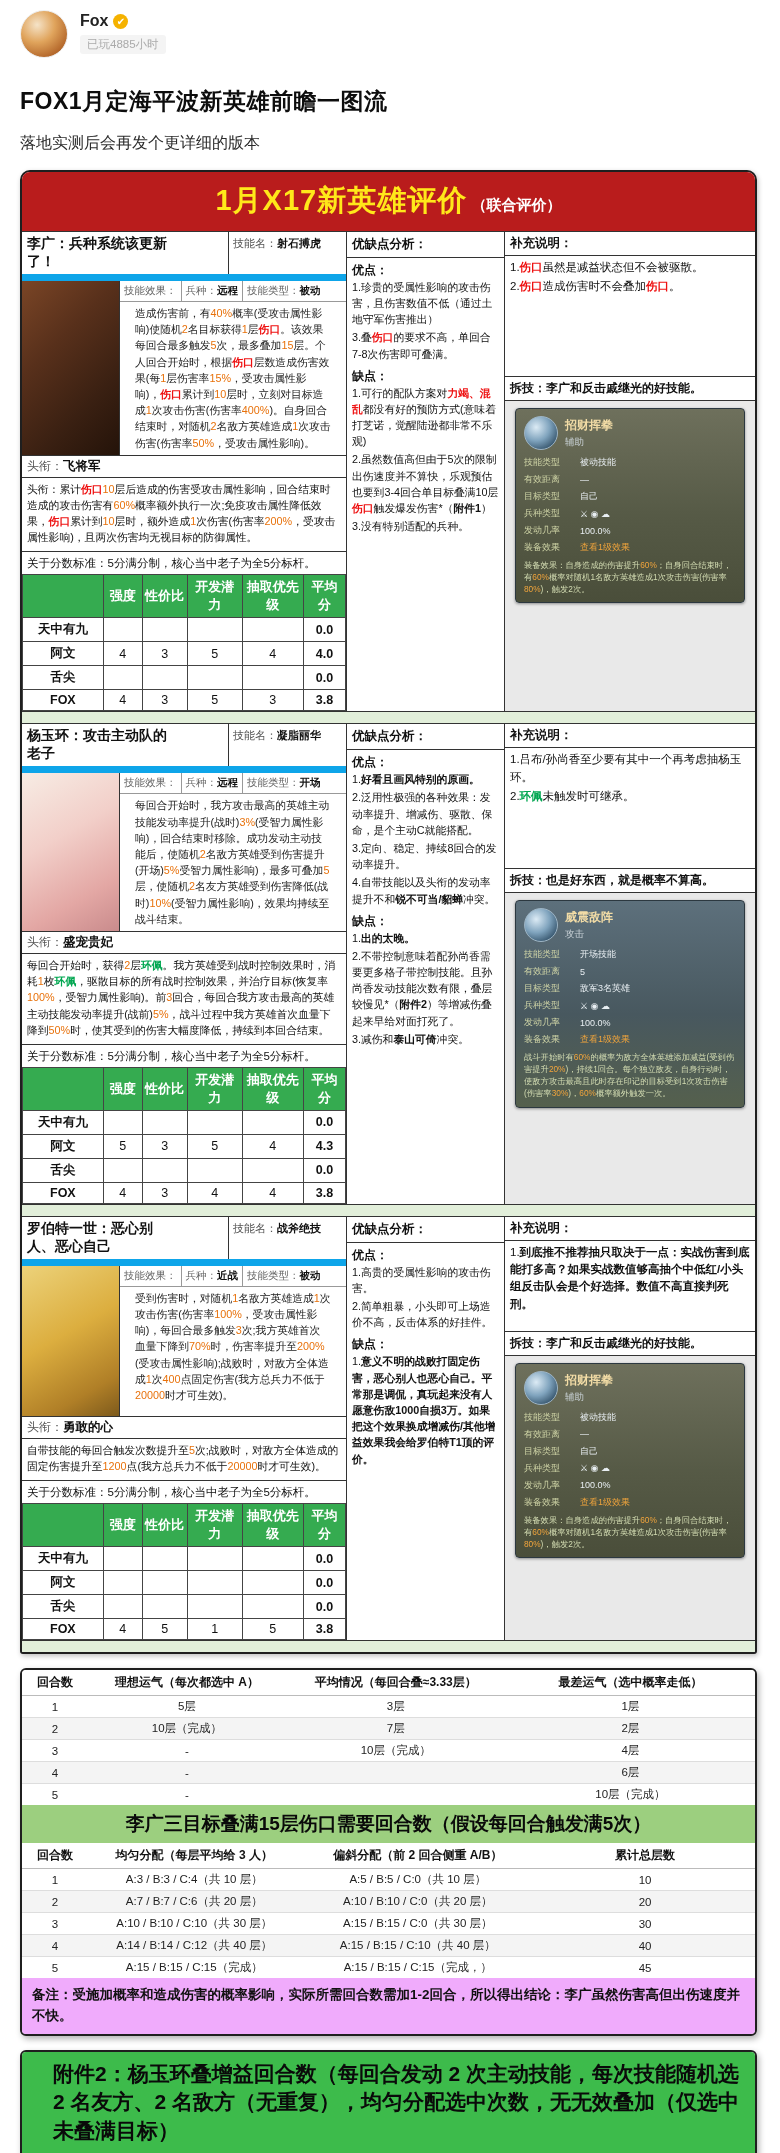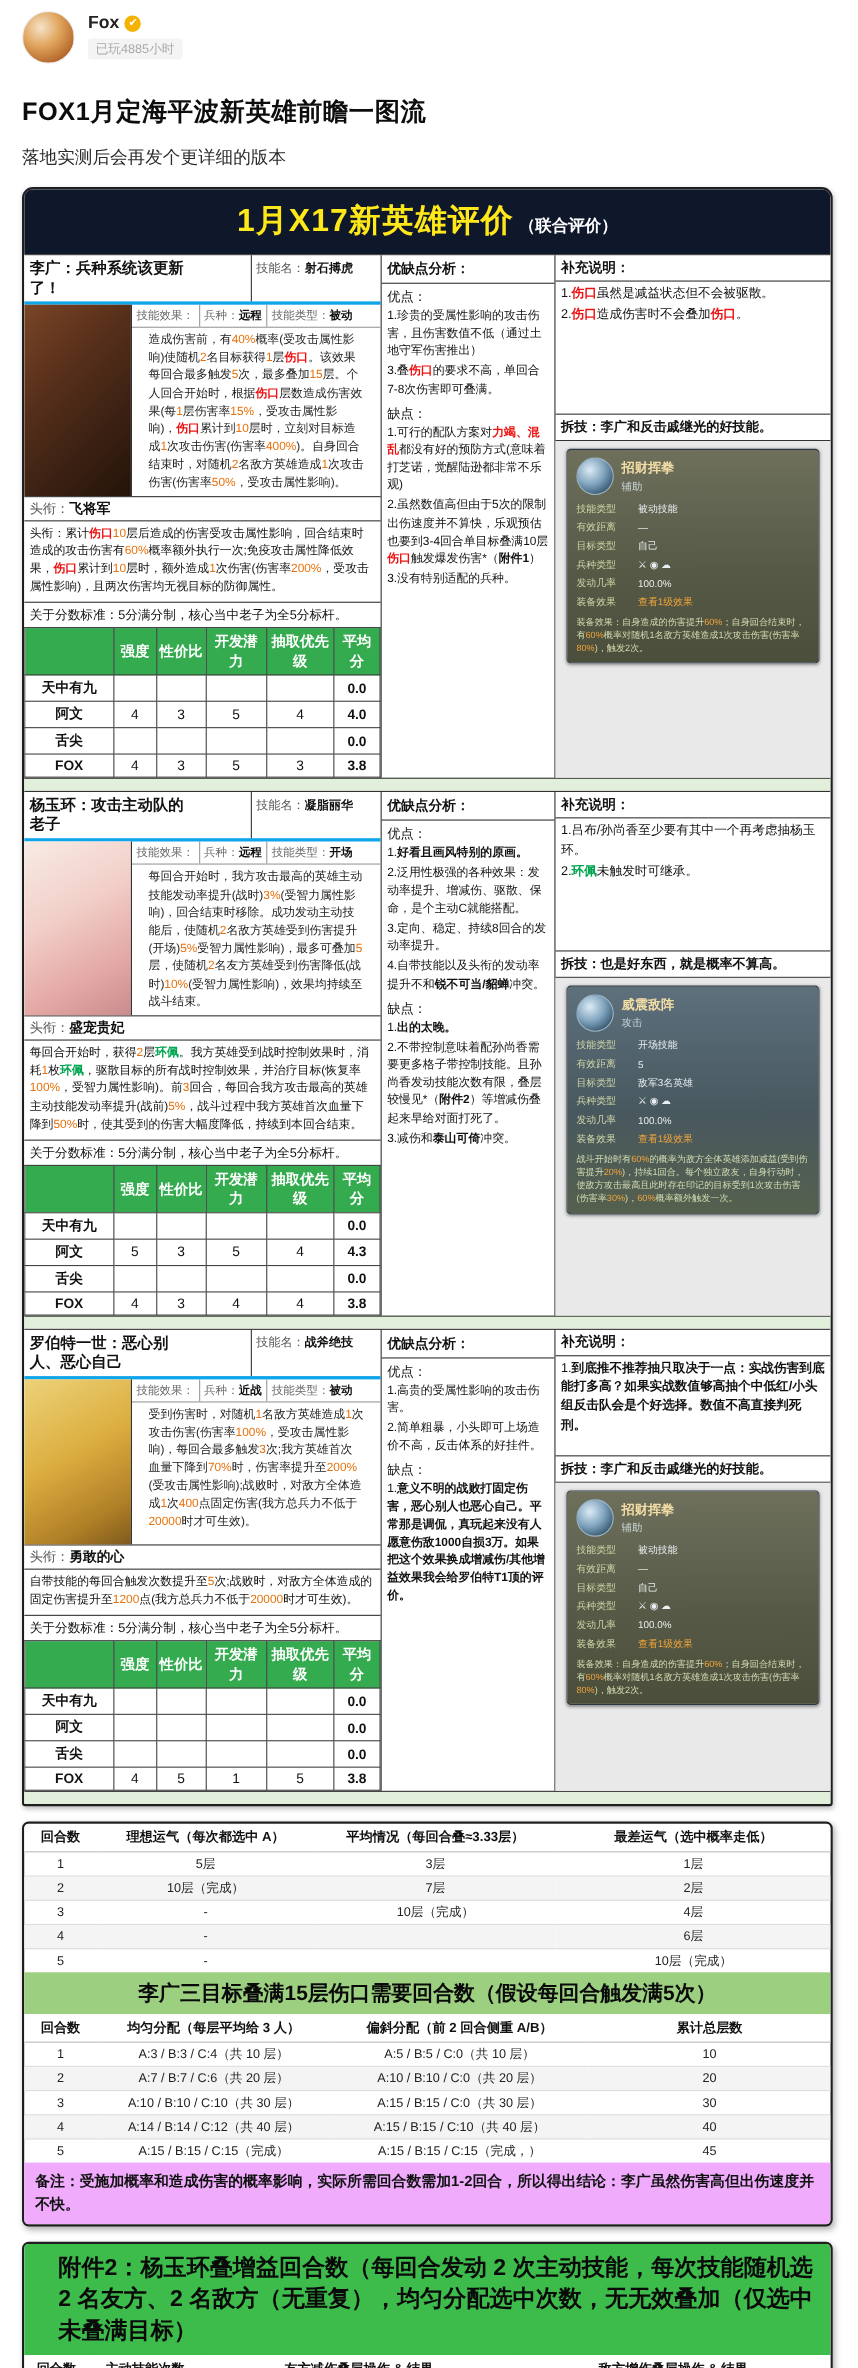--- a/index.html
+++ b/index.html
@@ -18,28 +18,28 @@
   .playtime { margin-top:5px; display:inline-block; font-size:11.5px; color:#aaa;
     background:#f4f4f4; border-radius:3px; padding:2px 7px; }
 
   .post-title { font-size:23px; font-weight:bold; color:#0d0d0d; padding:24px 20px 0; letter-spacing:.5px; }
   .post-sub { font-size:16px; color:#2b2b2b; padding:16px 20px 0; }
 
   
   .board { margin:16px 20px 0; width:737px; }
   .panel { border:2px solid #1f1f1f; background:#fff; }
   .panel-main { border-radius:10px 10px 3px 3px; overflow:hidden; box-shadow:1px 2px 5px rgba(0,0,0,.25); }
-  .panel-header { background:#0f172a; text-align:center; padding:9px 4px 10px; }
+  .panel-header { background:#b91c1c; text-align:center; padding:9px 4px 10px; }
   .ph-big { color:#ffe81a; font-size:29px; font-weight:bold; letter-spacing:1px; }
   .ph-small { color:#fff; font-size:15px; font-weight:bold; }
 
   
   .hero { display:grid; grid-template-columns:325px 158px 1fr; border-top:1px solid #333; background:#fff; }
   .lcol { border-right:1px solid #333; display:flex; flex-direction:column; }
-  .ltitle { display:flex; border-bottom:3px solid #0ea5e9;gap:44px; }
+  .ltitle { display:flex; border-bottom:7px solid #0ea5e9;gap:44px; }
   .htitle { flex:1; font-weight:bold; font-size:14px; padding:3px 5px; }
   .sklname { width:118px; border-left:1px solid #333; font-size:11px; padding:4px 4px; color:#555; }
   .sklname b { color:#111; }
   .lmain { display:flex; border-bottom:1px solid #333; }
   .portrait { width:97px; min-height:150px; }
   .p0 { background:linear-gradient(135deg,#7a4526 0%,#58301b 35%,#3a2012 70%,#241309 100%); }
   .p1 { background:linear-gradient(150deg,#f7ece4 0%,#f2cfc9 40%,#e3a7a4 75%,#c98b8c 100%); }
   .p2 { background:linear-gradient(150deg,#ecd27a 0%,#dcae3f 45%,#b07f27 80%,#7d5a1c 100%); }
   .effcol { flex:1; border-left:1px solid #333; display:flex; flex-direction:column; }
   .effhead { display:flex; border-bottom:1px solid #999; font-size:10.5px; }
@@ -52,21 +52,21 @@
   .epithet-desc { font-size:10.8px; line-height:1.5; padding:3px 5px 6px; border-bottom:1px solid #333; flex:1; }
   .score-note { font-size:11.5px; padding:4px 5px 3px; }
   table.rating { width:100%; border-collapse:collapse; table-layout:fixed; font-size:12.5px; }
   table.rating th { background:#35ab50; color:#fff; font-weight:bold; padding:3px 2px; border:1px solid #444; font-size:13px; }
   table.rating td { border:1px solid #444; text-align:center; padding:3px 2px; }
   table.rating td:first-child { font-weight:bold; }
   table.rating td:last-child { font-weight:bold; }
 
   .mcol { border-right:1px solid #333; font-size:10.8px; line-height:1.5; }
   .mhead,.rhead { font-weight:bold; font-size:12.5px; padding:3px 5px; border-bottom:1px solid #333; }
-  .sechead { font-weight:normal; font-size:12px; padding:3px 5px 0; }
+  .sechead { font-weight:bold; font-size:12px; padding:3px 5px 0; }
   .item { padding:0 5px 2px; }
   .rcol { display:flex; flex-direction:column; }
   .rnotes { flex:0 0 auto; padding-bottom:6px; min-height:120px; }
   .split { border-top:1px solid #333; border-bottom:1px solid #333; font-weight:bold; font-size:12px; padding:3px 5px; }
   .cardwrap { background:#e9e9e9; padding:7px 10px 9px; flex:1; }
 
   
   .card { border-radius:4px; overflow:hidden; border:1px solid #2c3840; box-shadow:0 1px 3px rgba(0,0,0,.4); }
   .card-blue { background:linear-gradient(180deg,#5d707c 0%,#48585f 55%,#55604d 100%); }
   .card-olive { background:linear-gradient(180deg,#6e705c 0%,#565a46 55%,#4a4e3a 100%); }

